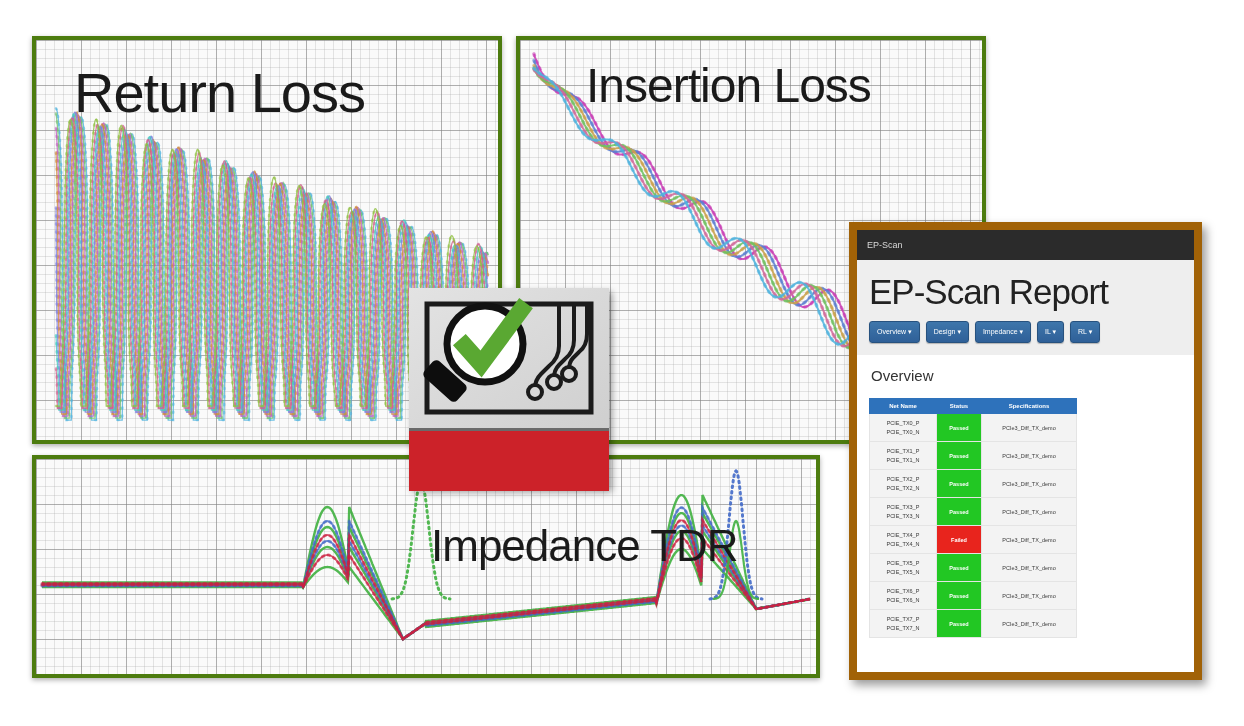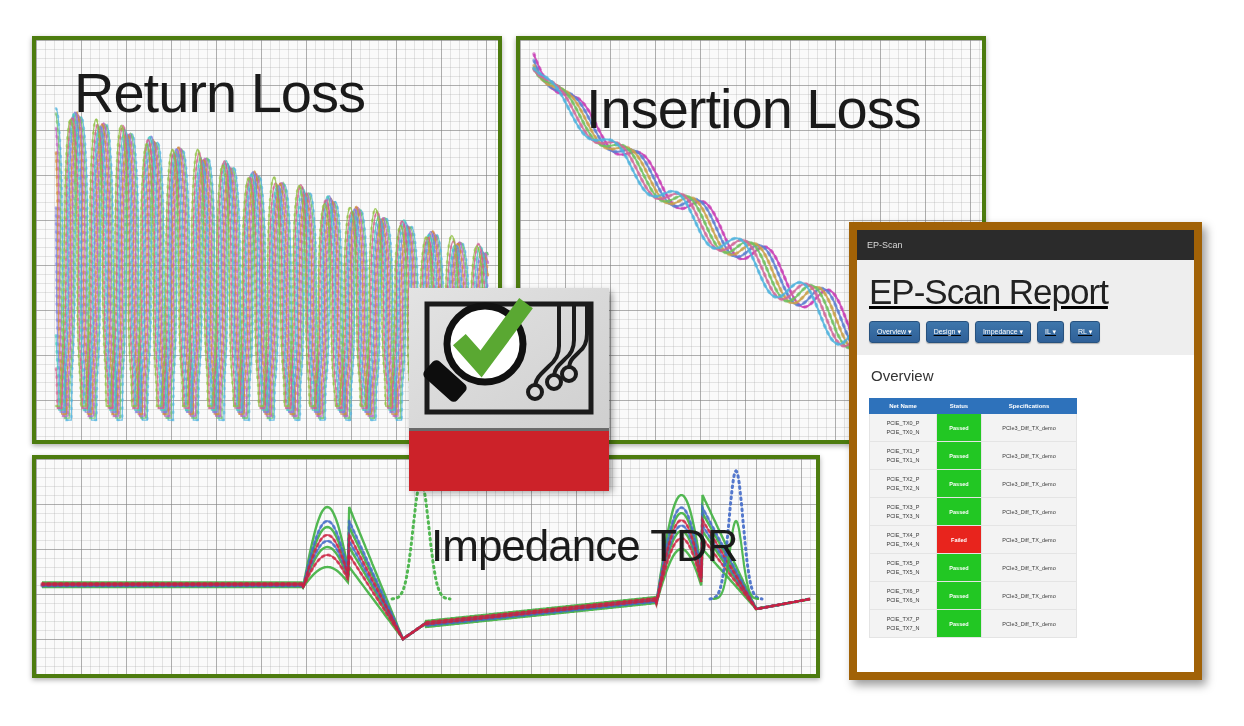--- a/index.html
+++ b/index.html
@@ -26,41 +26,41 @@
      background-size:45px 45px;}
   .plot-svg{position:absolute;inset:0;width:100%;height:100%;}
   .chart-title{position:absolute;color:#1a1a1a;font-weight:400;
         letter-spacing:-1px;z-index:6;white-space:nowrap;}
 
   #panel-rl{left:32px;top:36px;width:462px;height:400px;}
   #panel-il{left:516px;top:36px;width:462px;height:400px;}
   #panel-tdr{left:32px;top:455px;width:780px;height:215px;}
 
   #title-rl{left:38px;top:20px;font-size:56px;}
-  #title-il{left:66px;top:36px;font-size:56px;}
+  #title-il{left:66px;top:18px;font-size:48px;}
   #title-tdr{left:395px;top:62px;font-size:44px;}
 
   
   #logo{position:absolute;left:409px;top:288px;width:200px;height:200px;
         z-index:20;box-shadow:3px 4px 7px rgba(0,0,0,.40);}
   #logo-top{position:absolute;left:0;top:0;width:200px;height:140px;
         background:linear-gradient(145deg,#e3e3e3,#cfcfcf);}
   #logo-band{position:absolute;left:0;top:140px;width:200px;height:60px;
         background:#cc2229;border-top:3px solid #6a6a6a;}
   #logo-svg{position:absolute;left:0;top:0;width:200px;height:140px;}
 
   
   #report-window{position:absolute;left:849px;top:222px;width:337px;height:442px;
         background:#ffffff;border:8px solid #a16207;
         box-shadow:4px 5px 9px rgba(0,0,0,.40);z-index:30;overflow:hidden;}
   #titlebar{height:30px;background:#2b2b2b;display:flex;align-items:center;
         padding:0 10px;}
   #titlebar .t{color:#d8d8d8;font-size:9px;}
   #report-body{position:absolute;top:30px;left:0;right:0;bottom:0;background:#fff;}
-  #report-head{background:#eeeeee;padding:10px 12px 12px 12px;text-decoration:underline;}
+  #report-head{background:#eeeeee;padding:10px 12px 12px 12px;}
   #report-title{font-size:35px;color:#222;letter-spacing:-1px;line-height:1;
         margin:4px 0 12px 0;white-space:nowrap;}
   #navbar{display:flex;gap:6px;}
   .nav-btn{background:linear-gradient(#3e76ab,#2f6098);border:1px solid #27527f;
         border-radius:3px;color:#fff;font-size:7px;padding:6px 7px;white-space:nowrap;
         box-shadow:0 1px 1px rgba(0,0,0,.25);}
   #report-main{padding:12px 12px 0 12px;}
   #overview-heading{font-size:15px;color:#333;margin:0 0 14px 2px;}
   table{border-collapse:collapse;width:192px;font-size:6px;table-layout:fixed;}
   thead th{background:#2e72bb;color:#fff;font-size:6px;padding:4px 2px;

